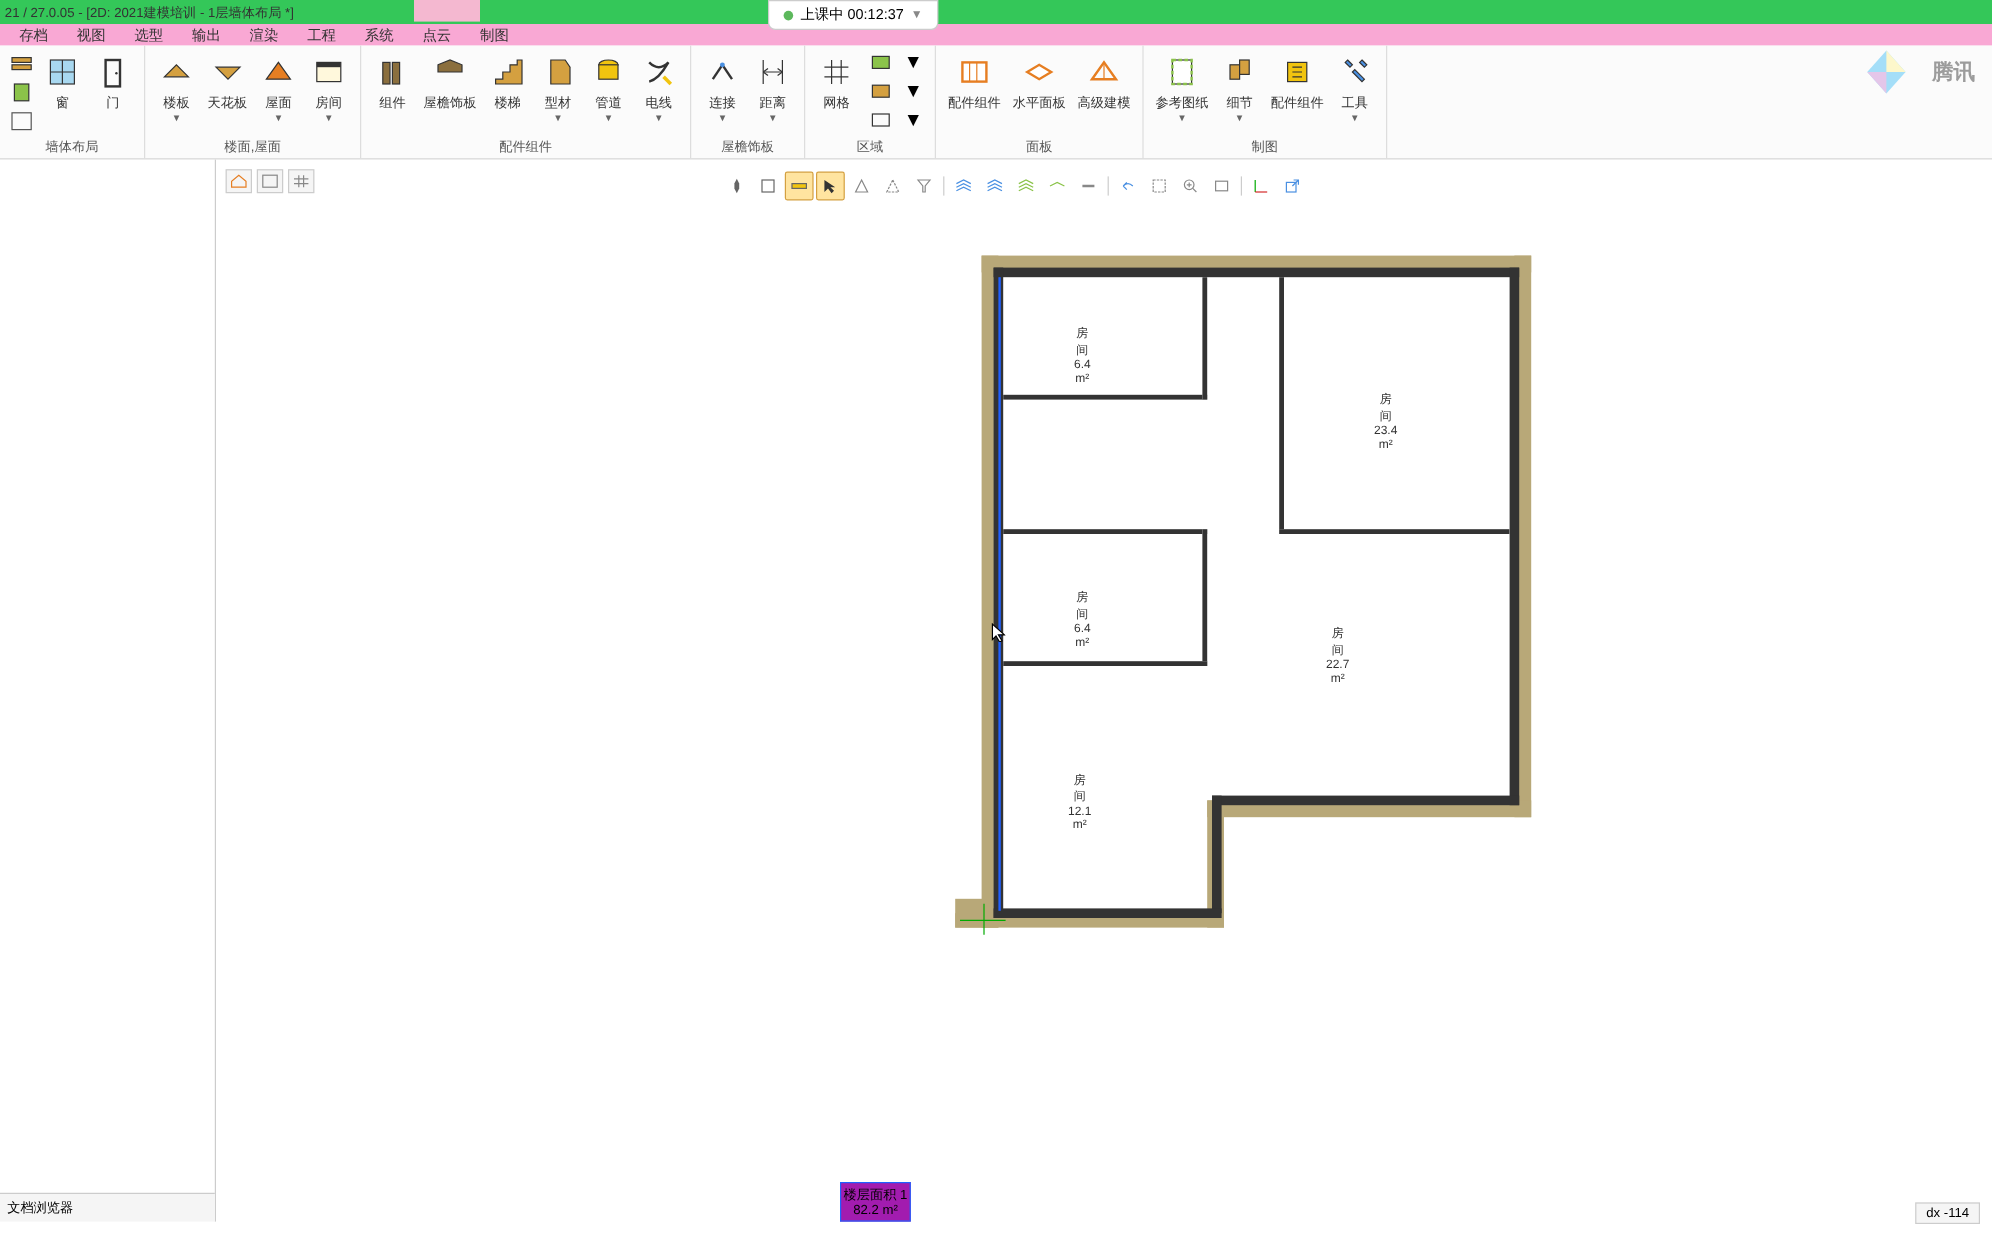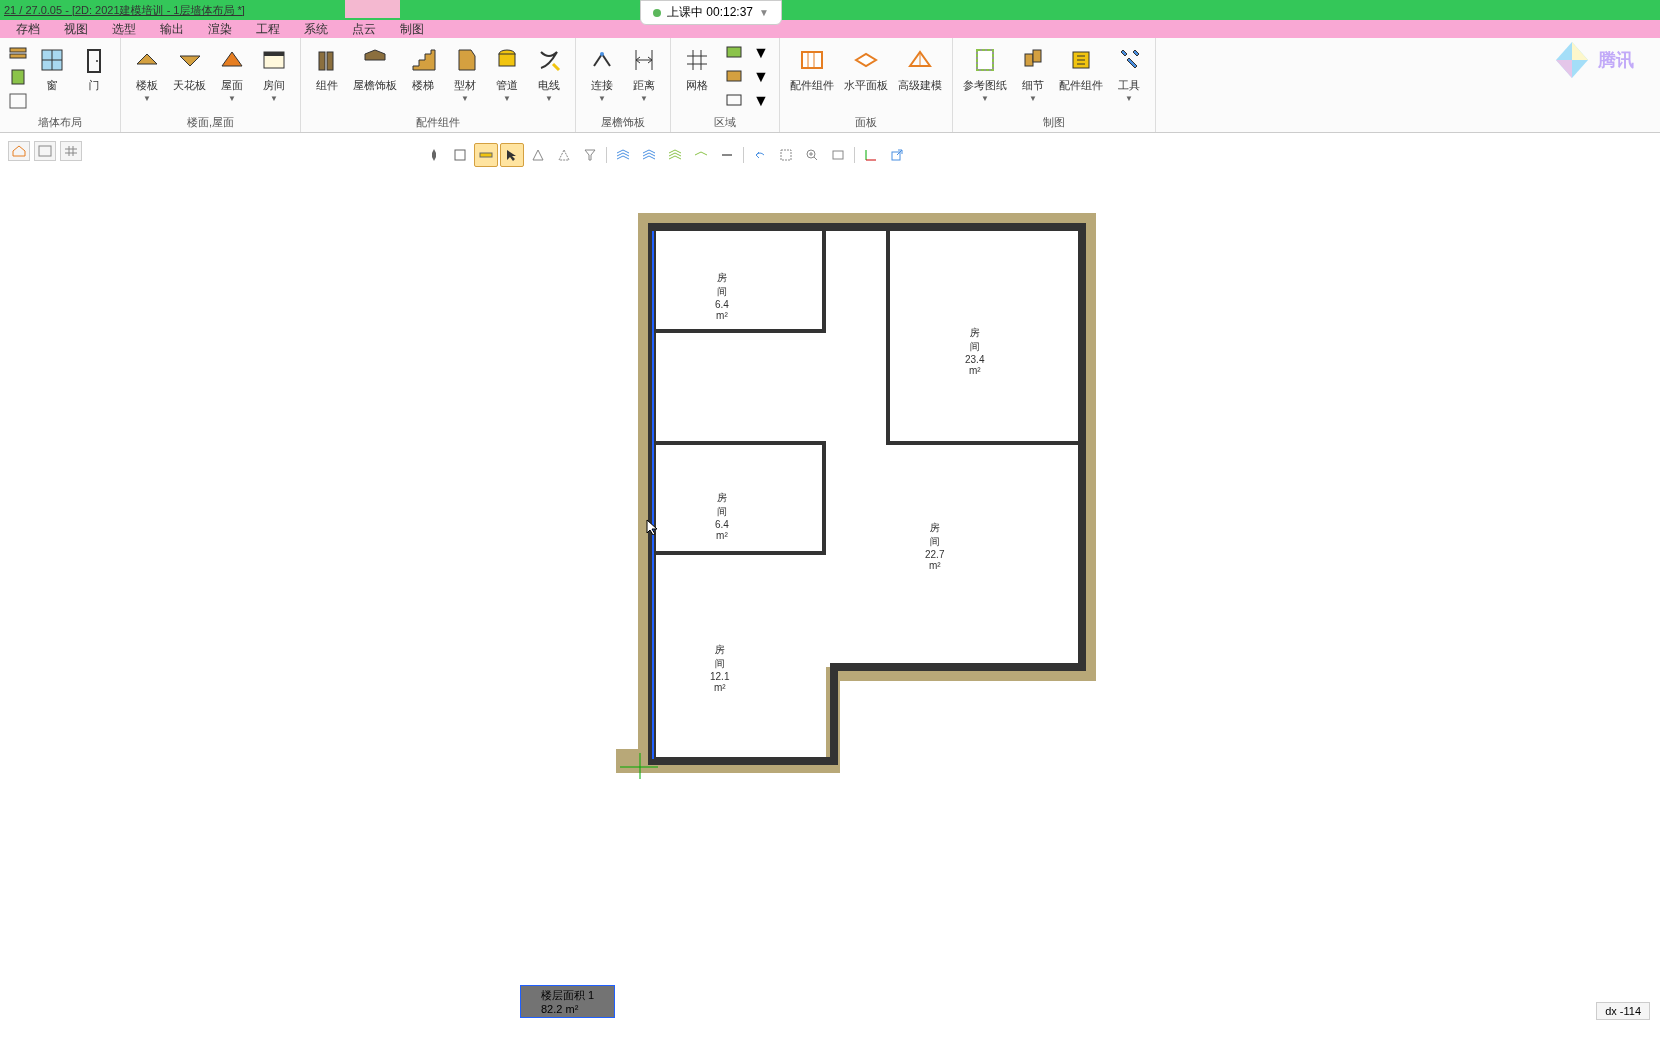--- a/index.html
+++ b/index.html
@@ -1,18 +1,18 @@
 <!DOCTYPE html>
 <html><head>
   <meta charset="utf-8">
   <style>
     * { margin: 0; padding: 0; box-sizing: border-box; font-family: "Microsoft YaHei", sans-serif; }
     body { width: 1660px; height: 1038px; background: #fff; overflow: hidden; position: relative; }
     
-    .title-bar { background: #34c759; height: 20px; display: flex; align-items: center; padding: 0 4px; color: #333; font-size: 11px; text-decoration: underline; }
+    .title-bar { background: #34c759; height: 20px; display: flex; align-items: center; padding: 0 4px; color: #333; font-size: 11px; }
     
     .class-badge { position: absolute; top: 0; left: 640px; background: #fff; border: 1px solid #ccc; border-radius: 0 0 6px 6px; padding: 3px 12px; font-size: 12px; display: flex; align-items: center; gap: 6px; z-index: 100; }
     .class-badge .dot { width: 8px; height: 8px; background: #5cb85c; border-radius: 50%; }
     .class-badge .arrow { color: #888; font-size: 10px; }
     
     .menu-bar { background: #f9a8d4; height: 18px; display: flex; align-items: center; padding: 0 4px; gap: 0; font-size: 12px; }
     .menu-item { padding: 1px 12px; cursor: pointer; color: #333; }
     
     .ribbon { background: #fbfbfb; border-bottom: 1px solid #ccc; height: 95px; display: flex; }
     .ribbon-group { border-right: 1px solid #ddd; display: flex; flex-direction: column; justify-content: space-between; padding: 4px 6px 2px; }
@@ -42,26 +42,26 @@
     .wall-outer { background: #b8a878; position: absolute; }
     .wall-inner { background: #333; position: absolute; }
     .wall-thin { background: #fff; border: 2px solid #333; position: absolute; }
     .room-label { position: absolute; text-align: center; font-size: 10px; color: #333; }
     .room-label .area { font-size: 10px; }
     
     .blue-line { position: absolute; background: #2060ff; }
     
     .cursor-arrow { position: absolute; top: 388px; left: 326px; width: 12px; height: 16px; }
     
-    .floor-area-box { position: absolute; bottom: 0; left: 520px; border: 1px solid #2060ff; padding: 2px 20px; font-size: 11px; background: #737373; }
+    .floor-area-box { position: absolute; bottom: 0; left: 520px; border: 1px solid #2060ff; padding: 2px 2px; font-size: 11px; text-align: center; background: #a21caf; }
     
     .status-right { position: absolute; bottom: 18px; right: 10px; font-size: 11px; background: #f5f5f5; padding: 2px 8px; border: 1px solid #ccc; }
     
     .logo-corner { position: absolute; top: 35px; right: 0; width: 110px; height: 50px; display: flex; align-items: center; gap: 4px; opacity: 0.5; }
-    .logo-text { font-size: 18px; color: #8b5cf6; font-weight: bold; }
+    .logo-text { font-size: 18px; color: #404040; font-weight: bold; margin-left: 12px; }
     
     .pink-tab { position: absolute; top: 0; left: 345px; width: 55px; height: 18px; background: #f4b8d0; }
   </style>
 </head>
 <body>
 
 <div class="title-bar">
   <span>21 / 27.0.05 - [2D: 2021建模培训 - 1层墙体布局 *]</span>
 </div>
 
@@ -384,20 +384,23 @@
 <div class="logo-corner">
   <svg width="44" height="44" viewBox="0 0 44 44">
     <path d="M22 4 L38 22 L22 40 L6 22 Z" fill="#4fc3f7"></path>
     <path d="M22 4 L38 22 L22 22 Z" fill="#fff59d"></path>
     <path d="M22 22 L22 40 L6 22 Z" fill="#ce93d8"></path>
   </svg>
   <span class="logo-text">腾讯</span>
 </div>
 
 <div class="workspace">
+  <div class="sidebar">
+    <div class="sidebar-bottom">文档浏览器</div>
+  </div>
 
   <div class="canvas-area">
     <div class="view-tabs">
       <div class="view-tab">
           <svg width="16" height="14">
             <path d="M2 12 L2 7 L8 2 L14 7 L14 12 Z" fill="none" stroke="#e67e22"></path>
           </svg>
         </div>
       <div class="view-tab">
           <svg width="16" height="14">

